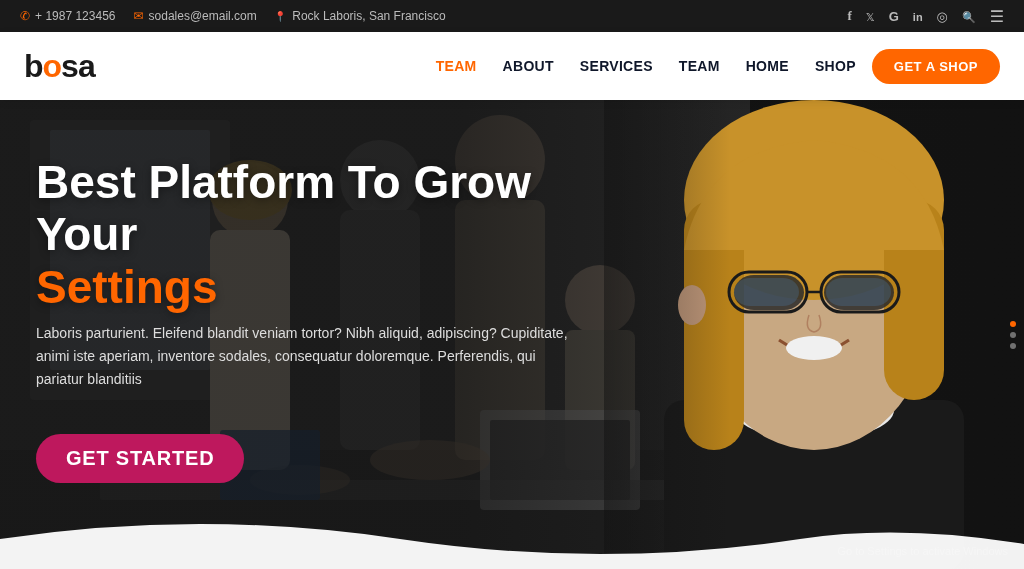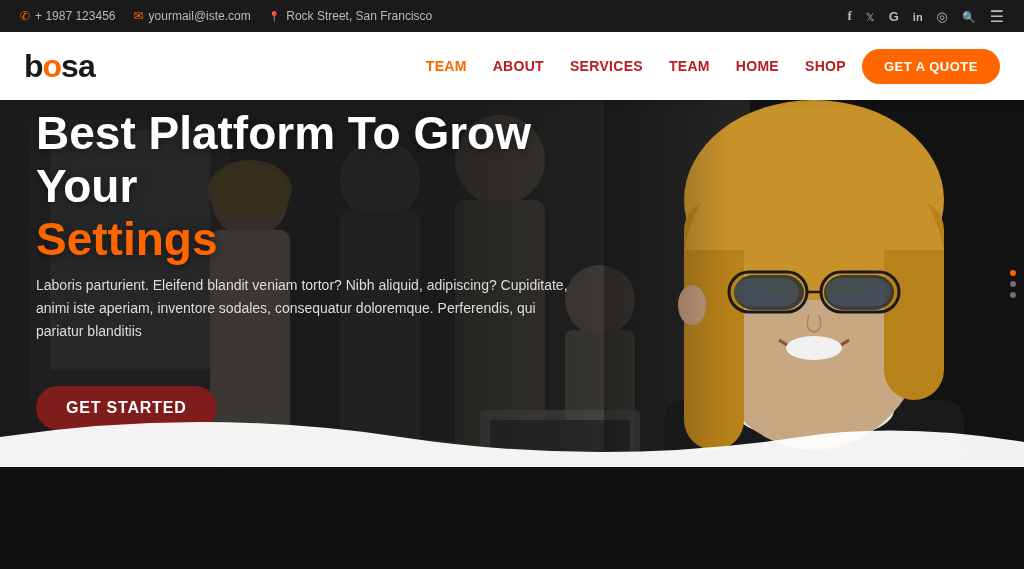--- a/index.html
+++ b/index.html
@@ -41,21 +41,21 @@
       color: #1a1a1a;
       letter-spacing: -1px;
       display: flex;
       align-items: center;
     }
     .nav-links { display: flex; align-items: center; gap: 6px; }
     .nav-links a {
       text-decoration: none;
       font-size: 14px;
       font-weight: 600;
-      color: #b91c1c;
+      color: #0f172a;
       padding: 6px 10px;
       letter-spacing: 0.3px;
       transition: color 0.2s;
     }
     .nav-links a.active { color: #f60; }
     .nav-quote-btn {
       background: #f60;
       color: #fff;
       border: none;
       border-radius: 30px;
@@ -64,21 +64,21 @@
       font-weight: 700;
       cursor: pointer;
       letter-spacing: 0.5px;
       white-space: nowrap;
     }
 
     
     .hero {
       position: relative;
       width: 1024px;
-      height: 367px;
+      height: 469px;
       overflow: hidden;
     }
 
     
     .hero-bg {
       position: absolute;
       inset: 0;
       background: linear-gradient(to right, rgba(20,20,20,0.82) 45%, rgba(20,20,20,0.3) 100%);
       z-index: 2;
     }
@@ -110,26 +110,26 @@
     .hero-desc {
       font-size: 14px;
       color: #ddd;
       line-height: 1.65;
       margin-bottom: 43px;
       max-width: 560px;
     }
 
     .hero-cta {
       display: inline-block;
-      background: #7f1d1d;
+      background: #be185d;
       color: #fff;
       border: none;
       border-radius: 30px;
       padding: 13px 30px;
-      font-size: 16px;
+      font-size: 20px;
       font-weight: 700;
       cursor: pointer;
       letter-spacing: 0.8px;
       width: fit-content;
       text-transform: uppercase;
     }
 
     
     .scroll-indicator {
       position: absolute;
@@ -194,25 +194,25 @@
 <body>
 
 <div class="top-bar">
   <div class="top-bar-left">
     <span>
       <span class="icon-phone" style="color:#f60;"></span>
       <span>+ 1987 123456</span>
     </span>
     <span>
       <span class="icon-mail" style="color:#f60;"></span>
-      <span>yourmail@iste.com</span>
+      <span>sodales@email.com</span>
     </span>
     <span>
       <span class="icon-pin"></span>
-      <span>Rock Street, San Francisco</span>
+      <span>Rock Laboris, San Francisco</span>
     </span>
   </div>
   <div class="top-bar-right">
     <a href="#">
         <span class="icon-fb"></span>
       </a>
     <a href="#">
         <span class="icon-tw"></span>
       </a>
     <a href="#">
@@ -239,21 +239,21 @@
       <span style="color:#f60;">o</span>
       <span style="color:#1a1a1a;">sa</span>
   </div>
   <div class="nav-links">
     <a class="active" href="#">TEAM</a>
     <a href="#">ABOUT</a>
     <a href="#">SERVICES</a>
     <a href="#">TEAM</a>
     <a href="#">HOME</a>
     <a href="#">SHOP</a>
-    <button class="nav-quote-btn">GET A QUOTE</button>
+    <button class="nav-quote-btn">GET A SHOP</button>
   </div>
 </nav>
 
 <div class="hero">
 
   <div class="office-scene">
     
     <svg width="750" height="469" viewBox="0 0 750 469" xmlns="http://www.w3.org/2000/svg">
 
       <rect width="750" height="469" fill="#3a3a3a"></rect>

